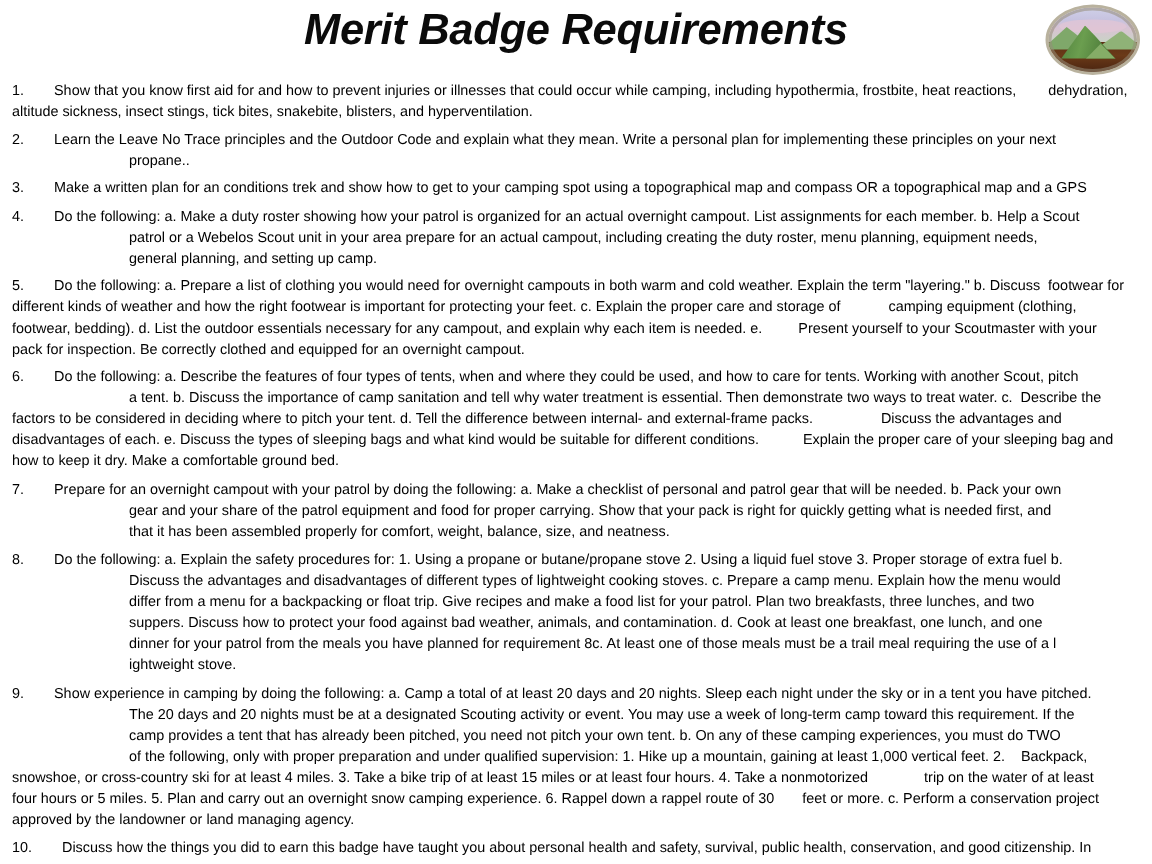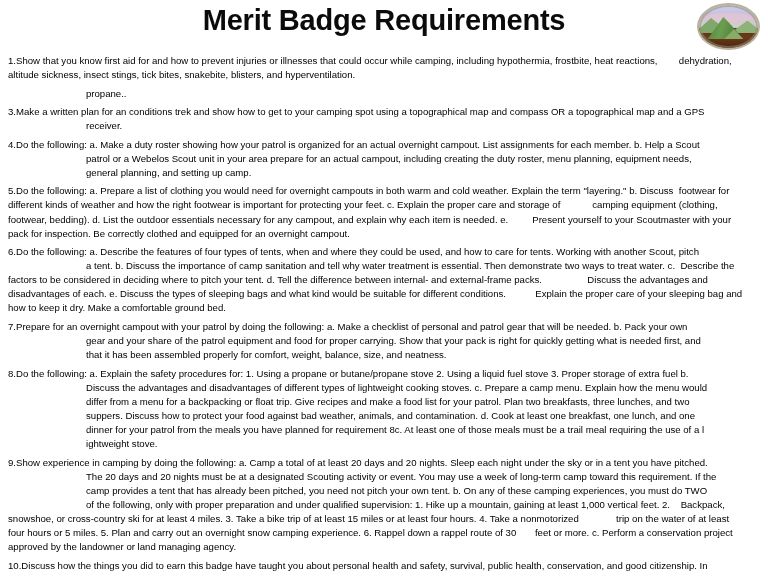--- a/index.html
+++ b/index.html
@@ -27,20 +27,21 @@
     left: 0;
     right: 0;
     top: 1px;
     text-align: center;
     font-size: 29px;
     font-weight: bold;
     letter-spacing: -0.2px;
     line-height: 38px;
     color: #0b0b0b;
     white-space: nowrap;
+    font-style: italic;
   }
 
   
   .badge-patch {
     position: absolute;
     left: 697px;
     top: 3px;
     width: 63px;
     height: 47px;
     border-radius: 50%;
@@ -136,21 +137,21 @@
   .indent-block {
     display: block;
     padding-left: 78px;
     white-space: pre-wrap;
   }
   .flush-block {
     display: block;
     padding-left: 0;
     white-space: pre-wrap;
   }
-  .nowrap-line { white-space: pre-wrap; }
+  .nowrap-line { white-space: pre-wrap; margin-left: 20px; }
 </style>
 </head>
 <body>
 
 <div class="slide-header">
   <div class="slide-title">Merit Badge Requirements</div>
 
   <div class="badge-patch">
     <div class="badge-sky"></div>
     <div class="badge-cloud"></div>
@@ -158,22 +159,22 @@
     <div class="badge-hill-left"></div>
     <div class="badge-hill-right"></div>
     <div class="badge-mountain"></div>
     <div class="badge-tent"></div>
     <div class="badge-rim"></div>
   </div>
 </div>
 
 <div class="req-list" id="req-list">
     <div class="req-item"><span class="flush-block"><span class="req-num">1.</span><span class="nowrap-line">Show that you know first aid for and how to prevent injuries or illnesses that could occur while camping, including hypothermia, frostbite, heat reactions,        dehydration,</span></span><span class="flush-block">altitude sickness, insect stings, tick bites, snakebite, blisters, and hyperventilation.</span></div>
-    <div class="req-item"><span class="indent-block">propane..</span></div>
-    <div class="req-item"><span class="flush-block"><span class="req-num">3.</span><span class="nowrap-line">Make a written plan for an conditions trek and show how to get to your camping spot using a topographical map and compass OR a topographical map and a GPS</span></span><span class="indent-block">receiver.</span></div>
+    <div class="req-item"><span class="flush-block"><span class="req-num">2.</span><span class="nowrap-line">Learn the Leave No Trace principles and the Outdoor Code and explain what they mean. Write a personal plan for implementing these principles on your next</span></span><span class="indent-block">propane..</span></div>
+    <div class="req-item"><span class="flush-block"><span class="req-num">3.</span><span class="nowrap-line">Make a written plan for an conditions trek and show how to get to your camping spot using a topographical map and compass OR a topographical map and a GPS</span></span></div>
     <div class="req-item"><span class="flush-block"><span class="req-num">4.</span><span class="nowrap-line">Do the following: a. Make a duty roster showing how your patrol is organized for an actual overnight campout. List assignments for each member. b. Help a Scout</span></span><span class="indent-block">patrol or a Webelos Scout unit in your area prepare for an actual campout, including creating the duty roster, menu planning, equipment needs,</span><span class="indent-block">general planning, and setting up camp.</span></div>
     <div class="req-item"><span class="flush-block"><span class="req-num">5.</span><span class="nowrap-line">Do the following: a. Prepare a list of clothing you would need for overnight campouts in both warm and cold weather. Explain the term "layering." b. Discuss  footwear for</span></span><span class="flush-block">different kinds of weather and how the right footwear is important for protecting your feet. c. Explain the proper care and storage of            camping equipment (clothing,</span><span class="flush-block">footwear, bedding). d. List the outdoor essentials necessary for any campout, and explain why each item is needed. e.         Present yourself to your Scoutmaster with your</span><span class="flush-block">pack for inspection. Be correctly clothed and equipped for an overnight campout.</span></div>
     <div class="req-item"><span class="flush-block"><span class="req-num">6.</span><span class="nowrap-line">Do the following: a. Describe the features of four types of tents, when and where they could be used, and how to care for tents. Working with another Scout, pitch</span></span><span class="indent-block">a tent. b. Discuss the importance of camp sanitation and tell why water treatment is essential. Then demonstrate two ways to treat water. c.  Describe the</span><span class="flush-block">factors to be considered in deciding where to pitch your tent. d. Tell the difference between internal- and external-frame packs.                 Discuss the advantages and</span><span class="flush-block">disadvantages of each. e. Discuss the types of sleeping bags and what kind would be suitable for different conditions.           Explain the proper care of your sleeping bag and</span><span class="flush-block">how to keep it dry. Make a comfortable ground bed.</span></div>
     <div class="req-item"><span class="flush-block"><span class="req-num">7.</span><span class="nowrap-line">Prepare for an overnight campout with your patrol by doing the following: a. Make a checklist of personal and patrol gear that will be needed. b. Pack your own</span></span><span class="indent-block">gear and your share of the patrol equipment and food for proper carrying. Show that your pack is right for quickly getting what is needed first, and</span><span class="indent-block">that it has been assembled properly for comfort, weight, balance, size, and neatness.</span></div>
     <div class="req-item"><span class="flush-block"><span class="req-num">8.</span><span class="nowrap-line">Do the following: a. Explain the safety procedures for: 1. Using a propane or butane/propane stove 2. Using a liquid fuel stove 3. Proper storage of extra fuel b.</span></span><span class="indent-block">Discuss the advantages and disadvantages of different types of lightweight cooking stoves. c. Prepare a camp menu. Explain how the menu would</span><span class="indent-block">differ from a menu for a backpacking or float trip. Give recipes and make a food list for your patrol. Plan two breakfasts, three lunches, and two</span><span class="indent-block">suppers. Discuss how to protect your food against bad weather, animals, and contamination. d. Cook at least one breakfast, one lunch, and one</span><span class="indent-block">dinner for your patrol from the meals you have planned for requirement 8c. At least one of those meals must be a trail meal requiring the use of a l</span><span class="indent-block">ightweight stove.</span></div>
     <div class="req-item"><span class="flush-block"><span class="req-num">9.</span><span class="nowrap-line">Show experience in camping by doing the following: a. Camp a total of at least 20 days and 20 nights. Sleep each night under the sky or in a tent you have pitched.</span></span><span class="indent-block">The 20 days and 20 nights must be at a designated Scouting activity or event. You may use a week of long-term camp toward this requirement. If the</span><span class="indent-block">camp provides a tent that has already been pitched, you need not pitch your own tent. b. On any of these camping experiences, you must do TWO</span><span class="indent-block">of the following, only with proper preparation and under qualified supervision: 1. Hike up a mountain, gaining at least 1,000 vertical feet. 2.    Backpack,</span><span class="flush-block">snowshoe, or cross-country ski for at least 4 miles. 3. Take a bike trip of at least 15 miles or at least four hours. 4. Take a nonmotorized              trip on the water of at least</span><span class="flush-block">four hours or 5 miles. 5. Plan and carry out an overnight snow camping experience. 6. Rappel down a rappel route of 30       feet or more. c. Perform a conservation project</span><span class="flush-block">approved by the landowner or land managing agency.</span></div>
     <div class="req-item"><span class="flush-block"><span class="req-num">10.</span><span class="nowrap-line">Discuss how the things you did to earn this badge have taught you about personal health and safety, survival, public health, conservation, and good citizenship. In</span></span></div>
   </div>
 
 </body></html>

